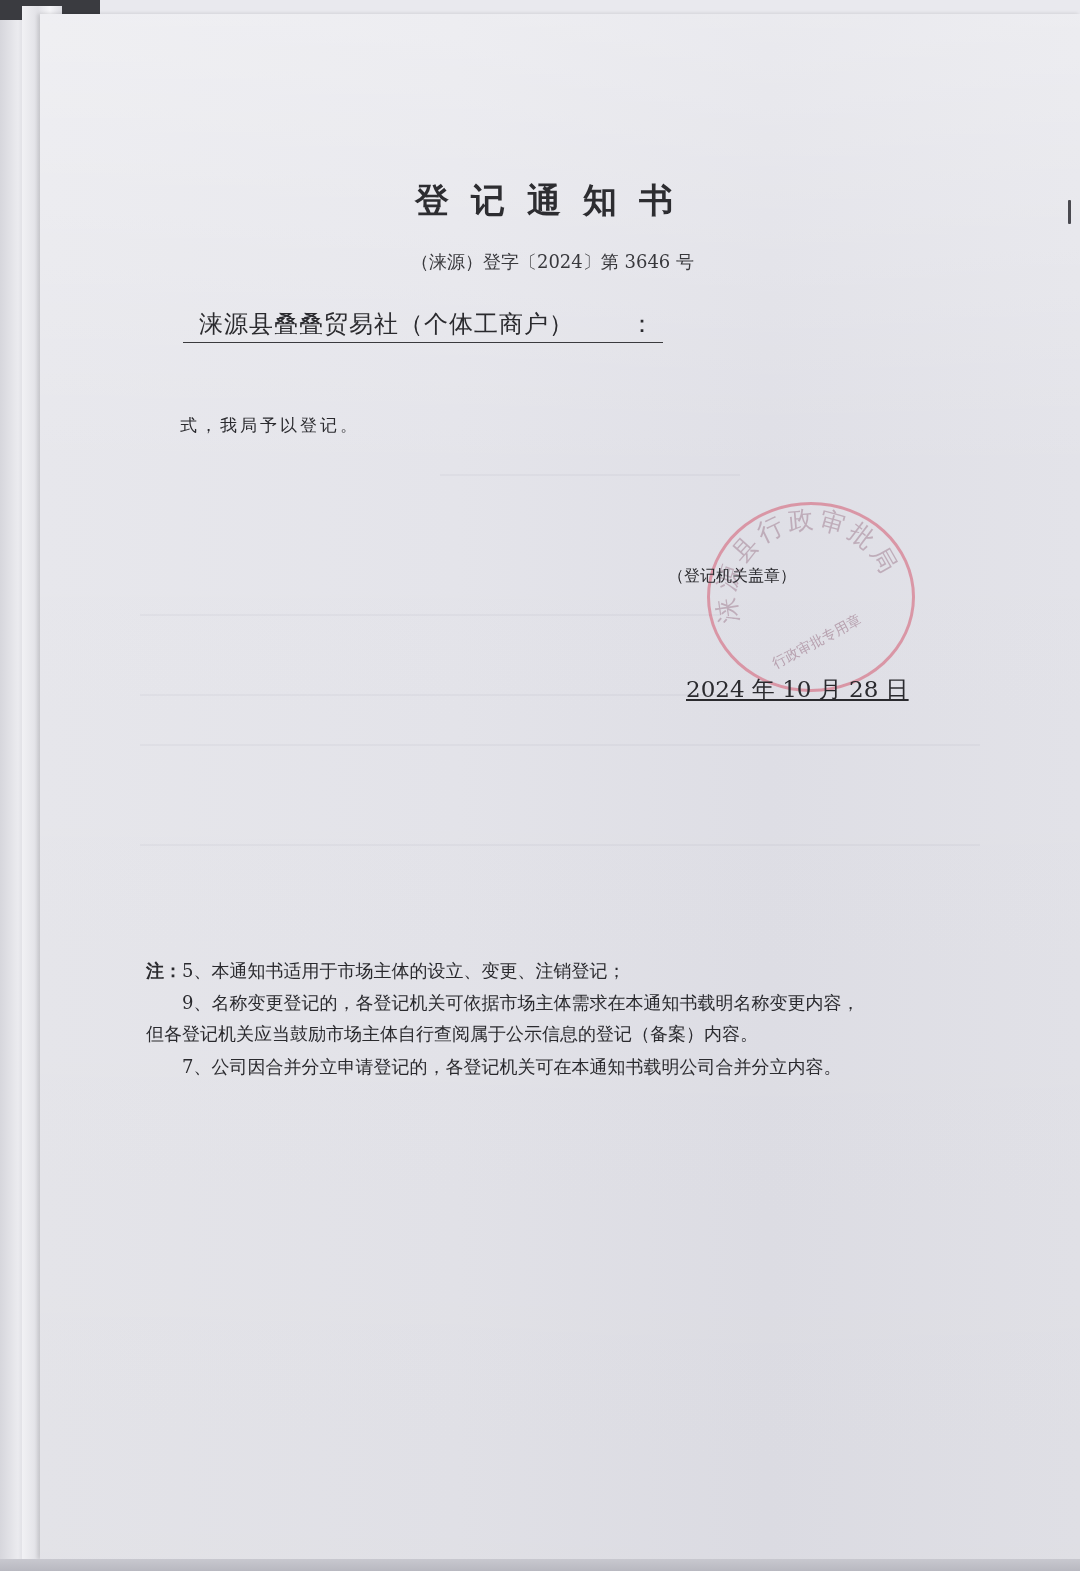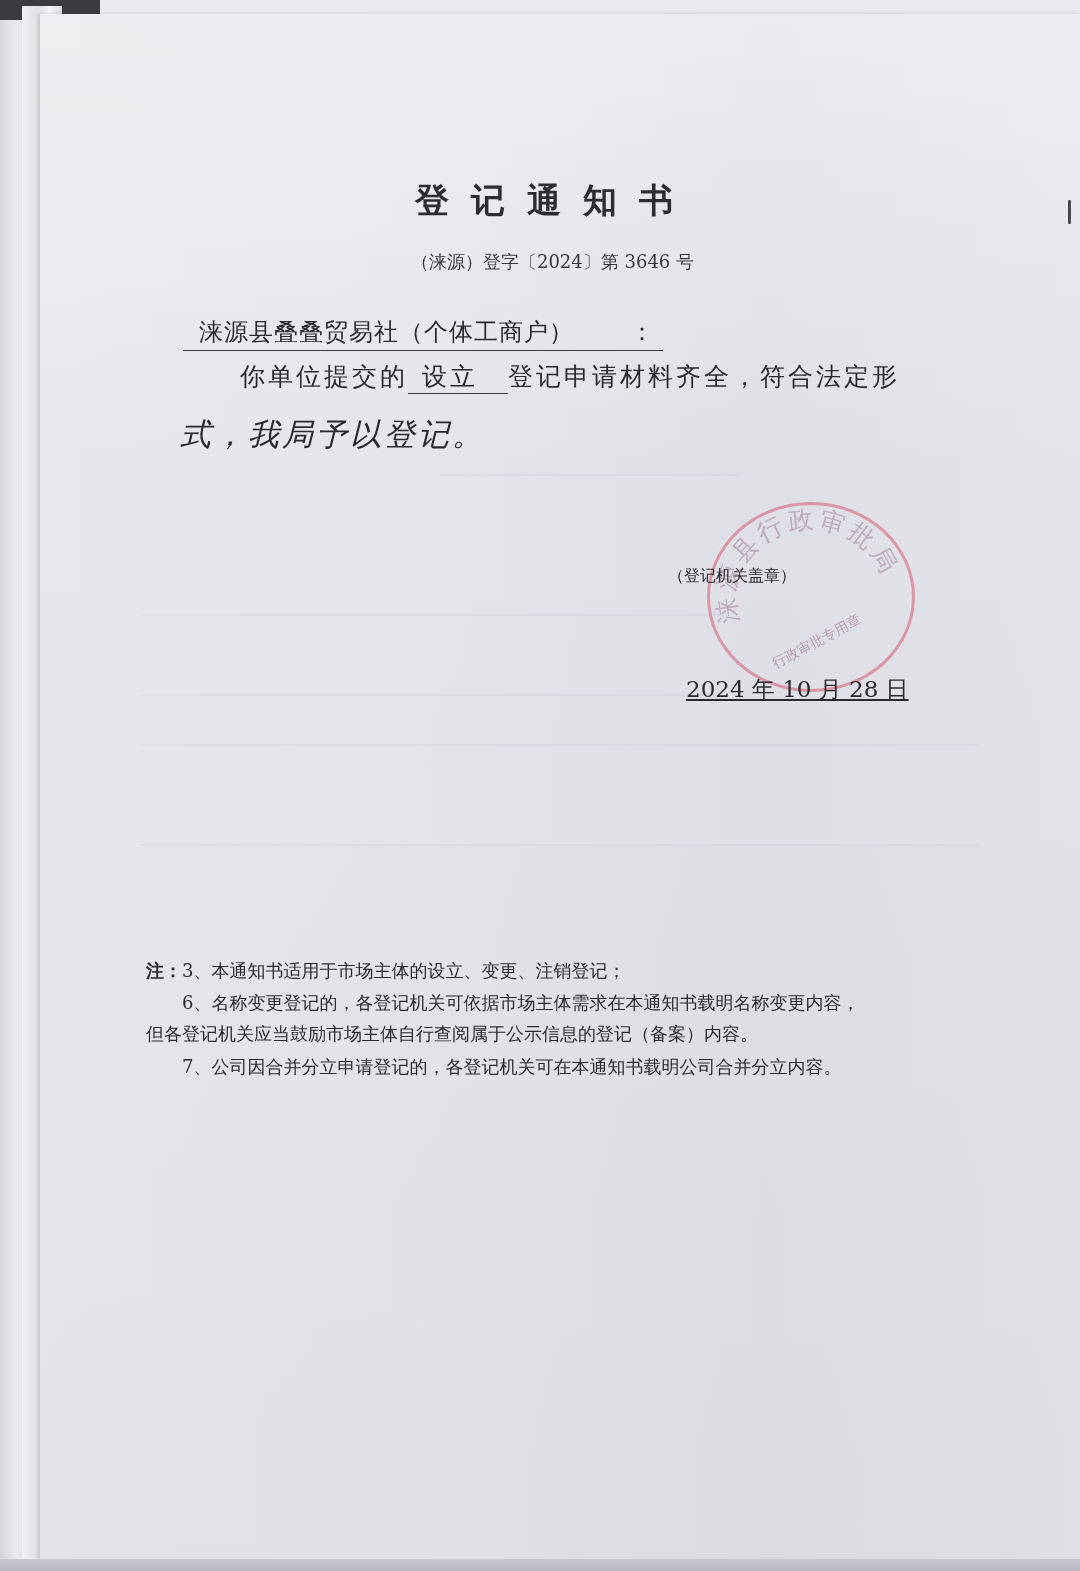--- a/index.html
+++ b/index.html
@@ -83,21 +83,21 @@
     .doc-number {
       position: absolute;
       left: 0; top: 250px;
       width: 1105px;
       text-align: center;
       font-size: 18px;
       color: #38383c;
     }
     .recipient {
       position: absolute;
-      left: 183px; top: 316px;
+      left: 183px; top: 308px;
       width: 480px;
       border-bottom: 1.5px solid #3a3a3e;
       font-size: 24px;
       padding-left: 16px;
       padding-bottom: 2px;
       box-sizing: border-box;
       white-space: nowrap;
       letter-spacing: 1px;
     }
     .recipient .colon {
@@ -113,24 +113,23 @@
     }
     .body-line-1 .filled {
       display: inline-block;
       min-width: 80px;
       border-bottom: 1.5px solid #3a3a3e;
       padding: 0 6px 0 14px;
     }
     .body-line-2 {
       position: absolute;
       left: 180px; top: 414px;
-      font-size: 31px;
+      font-size: 17px;
       letter-spacing: 3px;
       white-space: nowrap;
-      font-style: italic;
     }
     .seal-label {
       position: absolute;
       left: 668px; top: 566px;
       font-size: 16px;
       white-space: nowrap;
       z-index: 2;
     }
     .issue-date {
       position: absolute;
@@ -204,39 +203,36 @@
 
 <div class="content">
   <div class="title">登记通知书</div>
   <div class="doc-number">（涞源）登字〔2024〕第 3646 号</div>
 
   <div class="recipient">
     <span>涞源县叠叠贸易社（个体工商户）</span>
     <span class="colon">：</span>
   </div>
 
-  <div class="body-line-1">
-    <span>你单位提交的</span><span class="filled">设立</span><span>登记申请材料齐全，符合法定形</span>
-  </div>
   <div class="body-line-2">式，我局予以登记。</div>
 
   <div class="stamp">
     <svg class="stamp-arc" viewBox="0 0 208 190">
       <defs>
         <path id="arcPath" d="M 30 120 A 78 72 0 1 1 180 110" fill="none"></path>
       </defs>
       <text font-size="26" fill="rgba(150,110,130,0.45)" font-family="DejaVu Sans, sans-serif" letter-spacing="4">
         <textPath href="#arcPath" id="stampOuterText">涞源县行政审批局</textPath>
       </text>
     </svg>
     <div class="stamp-inner">行政审批专用章</div>
   </div>
 
   <div class="seal-label">（登记机关盖章）</div>
   <div class="issue-date">2024 年 10 月 28 日</div>
 
   <div class="notes">
-    <div class="note-line"><span class="lead">注：</span><span>3、本通知书适用于市场主体的设立、变更、注销登记；</span></div>
-    <div class="note-line indent">6、名称变更登记的，各登记机关可依据市场主体需求在本通知书载明名称变更内容，</div>
+    <div class="note-line"><span class="lead">注：</span><span>5、本通知书适用于市场主体的设立、变更、注销登记；</span></div>
+    <div class="note-line indent">9、名称变更登记的，各登记机关可依据市场主体需求在本通知书载明名称变更内容，</div>
     <div class="note-line cont">但各登记机关应当鼓励市场主体自行查阅属于公示信息的登记（备案）内容。</div>
     <div class="note-line indent">7、公司因合并分立申请登记的，各登记机关可在本通知书载明公司合并分立内容。</div>
   </div>
 </div>
 
 </body></html>

